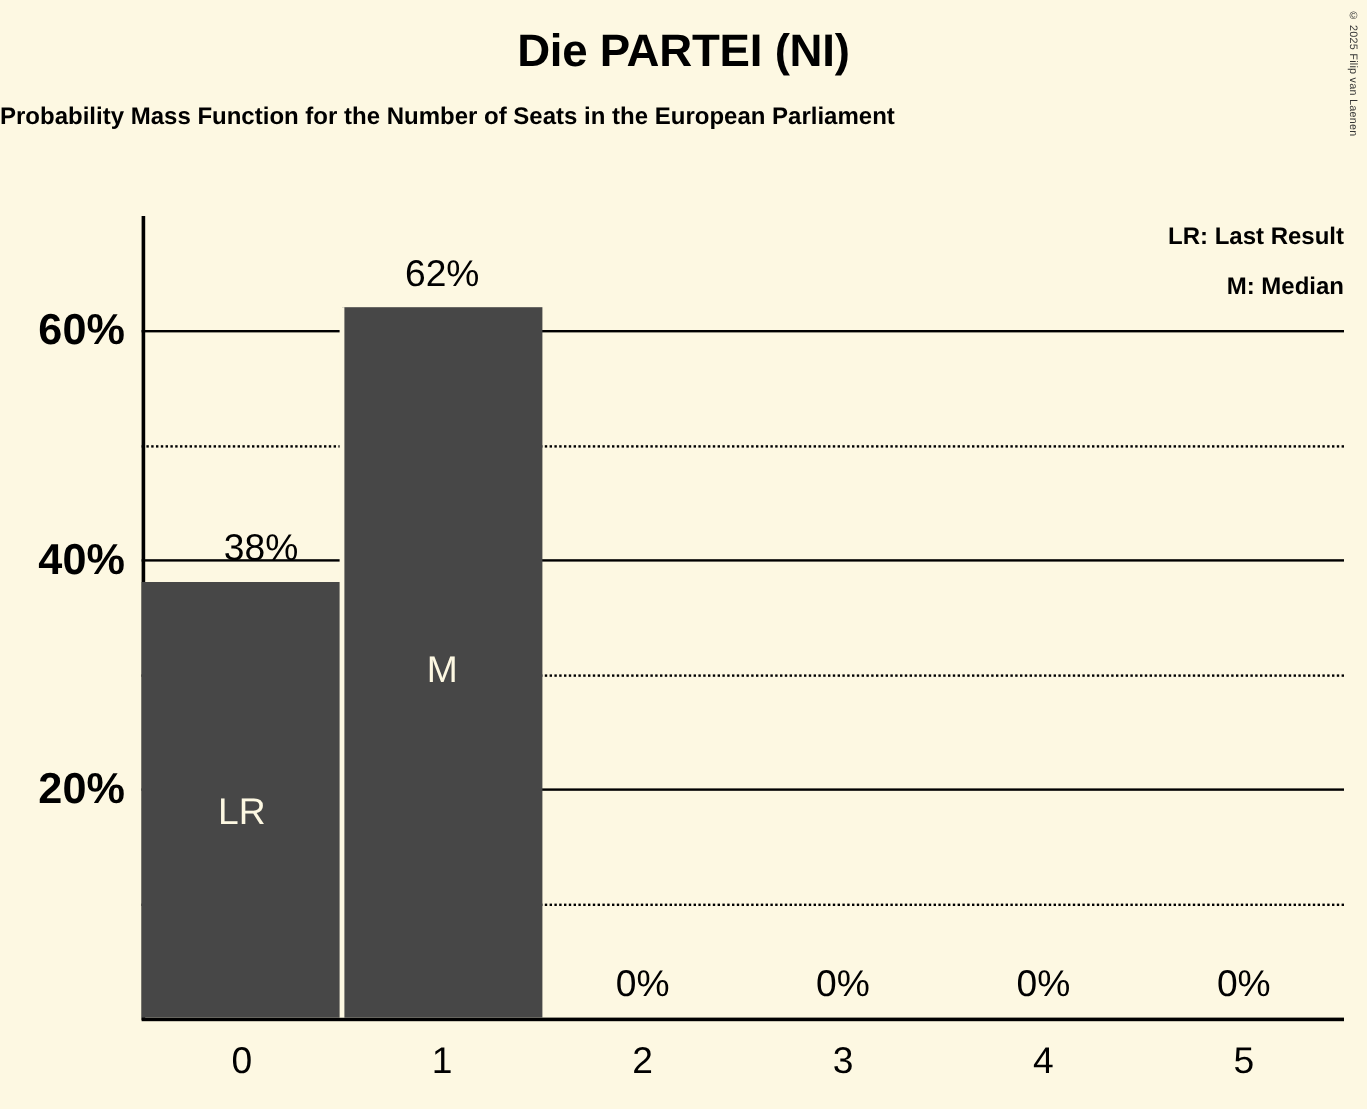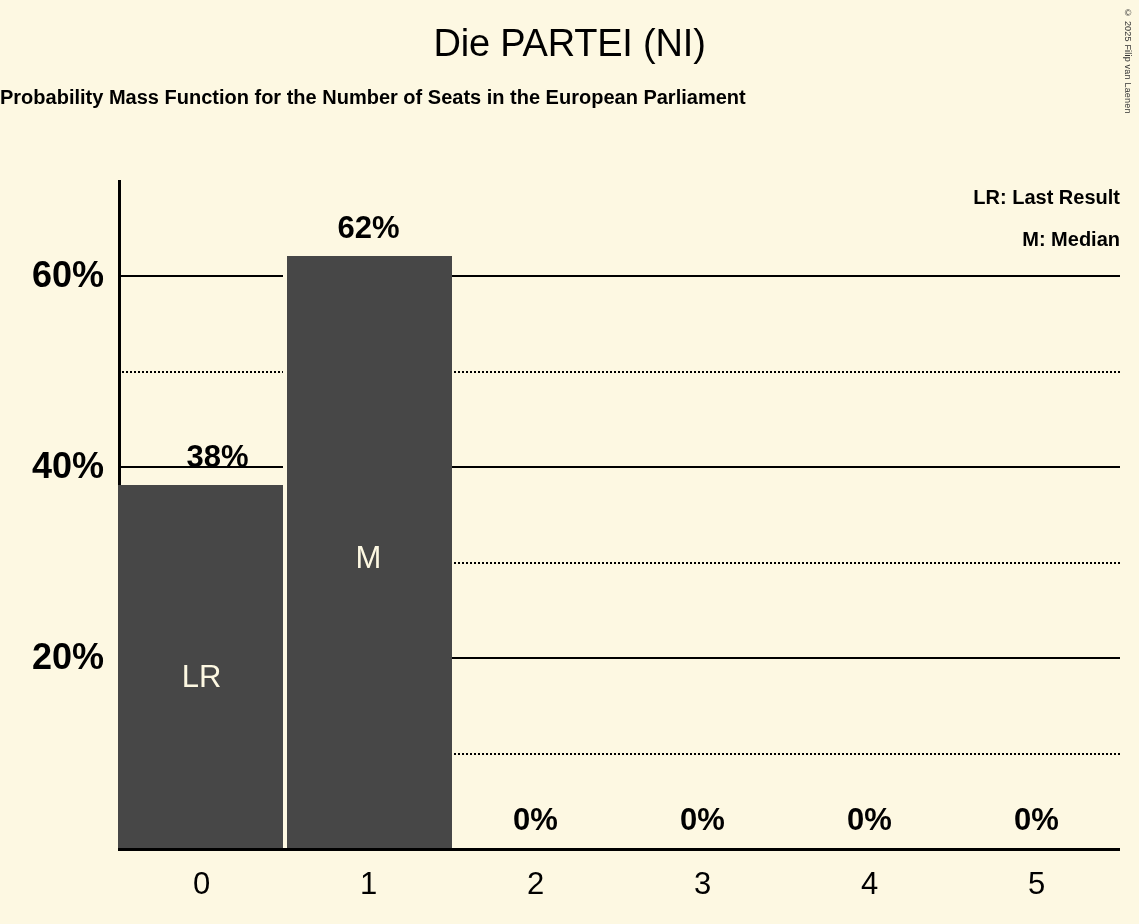--- a/index.html
+++ b/index.html
@@ -19,21 +19,21 @@
     position: absolute;
     inset: 0;
   }
   .title {
     position: absolute;
     top: 22px;
     left: 0;
     width: 1139px;
     text-align: center;
     font-size: 38px;
-    font-weight: normal;
+    font-weight: bold;
     letter-spacing: -0.2px;
   }
   .subtitle1 {
     position: absolute;
     top: 86px;
     left: 0;
     width: 1139px;
     text-align: left;
     font-size: 20px;
     font-weight: bold;
@@ -116,21 +116,21 @@
     width: 100%;
     text-align: center;
     color: #fdf8e2;
     font-size: 31px;
     font-weight: normal;
   }
   .bar-value {
     position: absolute;
     text-align: center;
     font-size: 31px;
-    font-weight: bold;
+    font-weight: normal;
     transform: translateY(-100%);
   }
   .xtick {
     position: absolute;
     top: 866px;
     text-align: center;
     font-size: 31px;
     font-weight: normal;
   }
   .legend {

